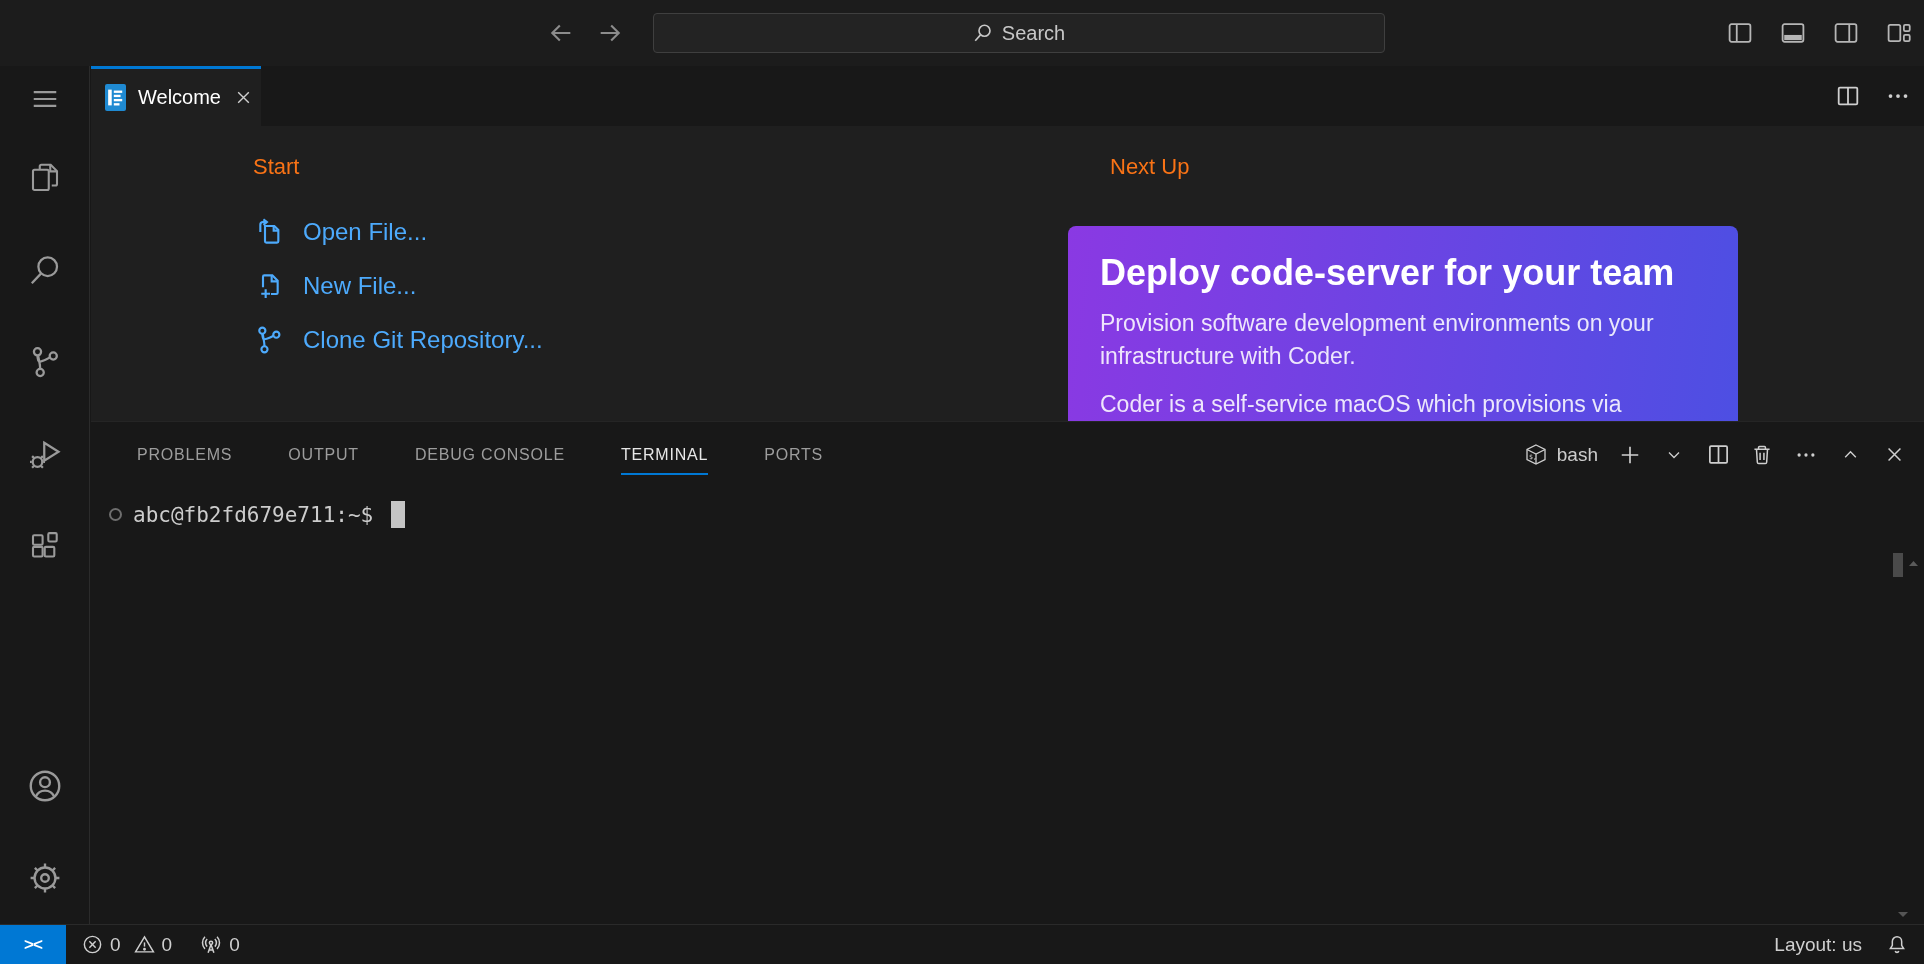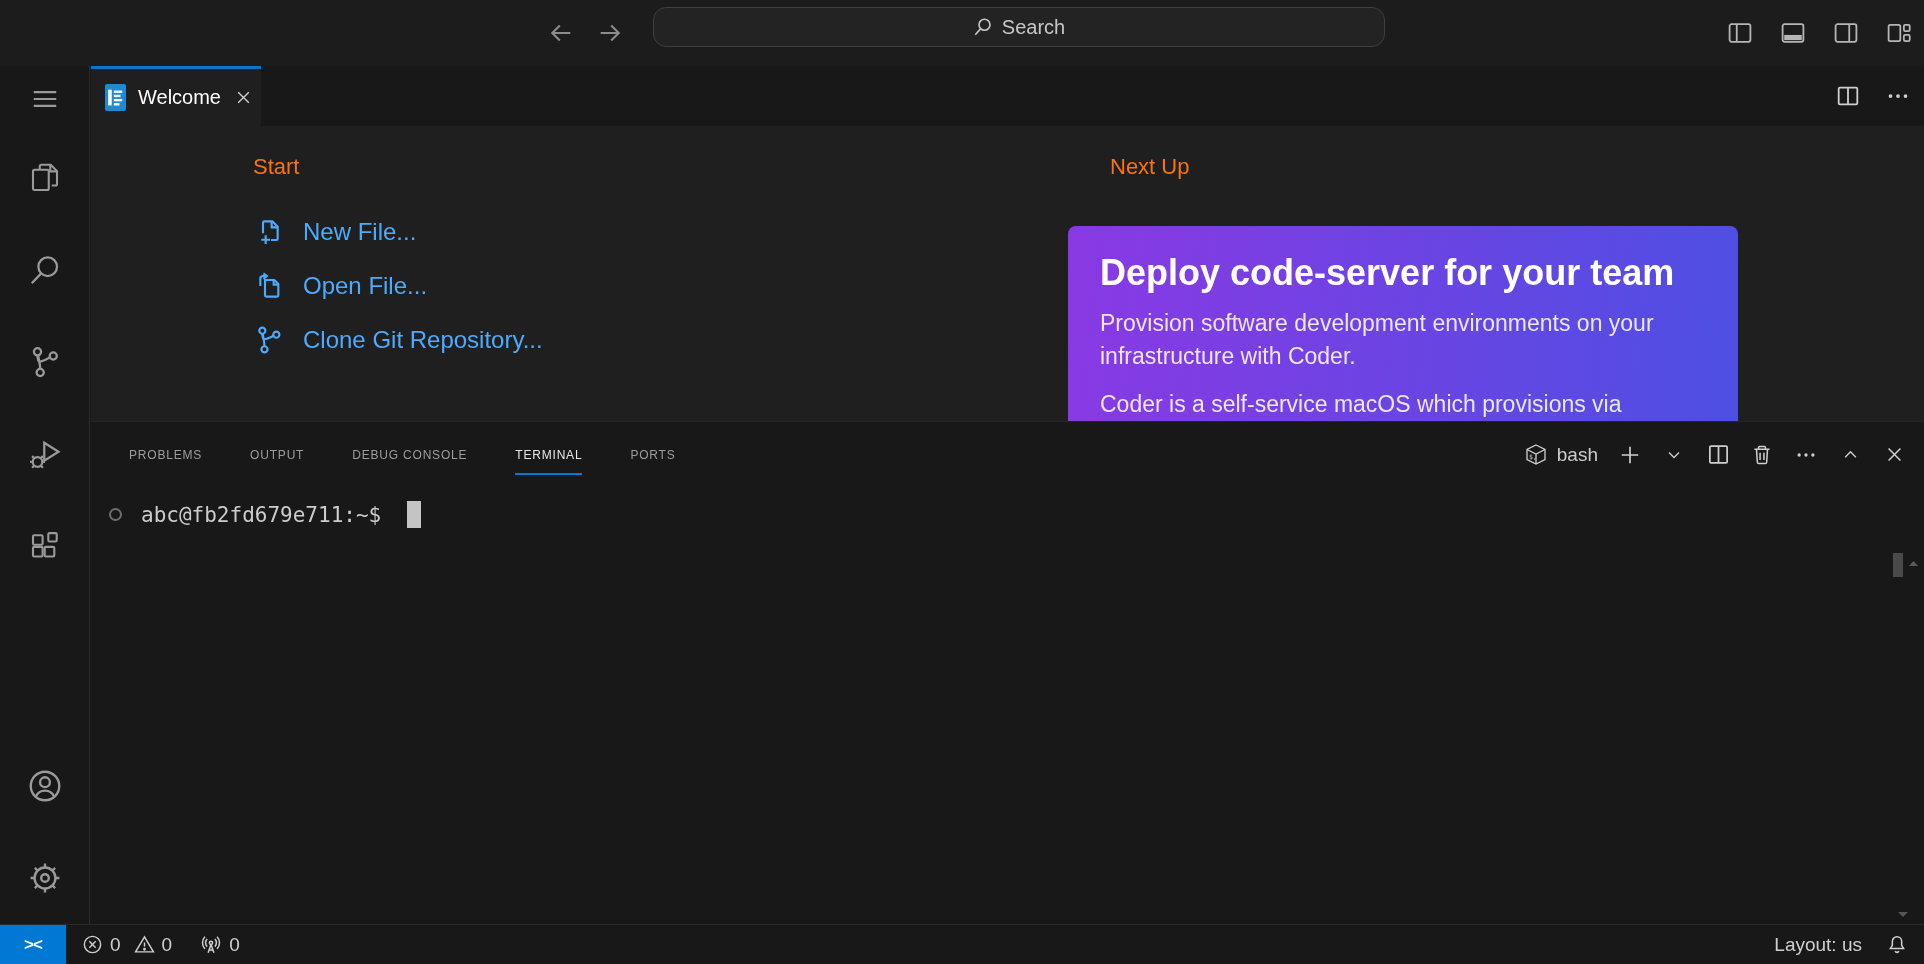--- a/index.html
+++ b/index.html
@@ -7,22 +7,22 @@
               font-family:"Liberation Sans", sans-serif; }
   svg { display:block; }
 
   
   .titlebar { position:absolute; left:0; top:0; width:1924px; height:66px;
               background:#1c1c1c; }
   .nav-arrow { position:absolute; top:17px; width:32px; height:32px; color:#8c8c8c;
                display:flex; align-items:center; justify-content:center; cursor:pointer; }
   .nav-back { left:545px; }
   .nav-forward { left:594px; }
-  .search-box { position:absolute; left:653px; top:7px; width:732px; height:40px;
-                background:#232323; border:1px solid #3f3f3f; border-radius:13px;
+  .search-box { position:absolute; left:653px; top:13px; width:732px; height:40px;
+                background:#232323; border:1px solid #3f3f3f; border-radius:4px;
                 display:flex; align-items:center; justify-content:center; gap:9px;
                 color:#c7c7c7; font-size:20px; cursor:pointer; }
   .layout-controls { position:absolute; right:12px; top:0; height:66px;
                      display:flex; align-items:center; gap:27px; color:#b6b6b6; }
   .layout-controls .lc { width:26px; height:26px; cursor:pointer; }
 
   
   .activitybar { position:absolute; left:0; top:66px; width:90px; height:858px;
                  background:#181818; border-right:1px solid #2b2b2b;
                  display:flex; flex-direction:column; align-items:center; }
@@ -62,33 +62,33 @@
   .card-title { color:#ffffff; font-size:36px; font-weight:700; }
   .card-body { color:rgba(255,255,255,0.87); font-size:23px; line-height:33px; margin-top:13px; }
   .card-body + .card-body { margin-top:15px; }
 
   
   .panel { position:absolute; left:91px; top:421px; right:0; height:503px;
            background:#181818; border-top:1px solid #252525; }
   .panel-header { position:relative; height:65px; }
   .panel-tabs { position:absolute; left:38px; top:0; height:65px; display:flex;
                 align-items:center; gap:48px; }
-  .panel-tab { position:relative; color:#9d9d9d; font-size:12px; letter-spacing:0.8px;
-               height:65px; display:flex; align-items:center; cursor:pointer; }
+  .panel-tab { position:relative; color:#9d9d9d; font-size:16px; letter-spacing:0.8px;
+               height:65px; display:flex; align-items:center; cursor:pointer;margin-left:8px; }
   .panel-tab.active { color:#e7e7e7; }
   .panel-tab.active::after { content:""; position:absolute; left:0; right:0; bottom:12px;
                              height:2px; background:#0078d4; }
   .panel-toolbar { position:absolute; right:18px; top:0; height:65px; display:flex;
                    align-items:center; gap:20px; color:#cfcfcf; }
   .pt-btn { width:24px; height:24px; display:flex; align-items:center; justify-content:center;
             cursor:pointer; }
   .shell-chip { display:flex; align-items:center; gap:9px; cursor:pointer; }
   .shell-label { font-size:19px; color:#cccccc; }
   .terminal { position:relative; padding:14px 0 0 18px; height:438px; cursor:text; }
-  .prompt-row { display:flex; align-items:center; gap:19px; }
+  .prompt-row { display:flex; align-items:center; gap:11px; }
   .cmd-dot { width:13px; height:13px; border:2px solid #6e6e6e; border-radius:50%; }
   .prompt-text { font-family:"DejaVu Sans Mono", monospace; font-size:21px; color:#cccccc; }
   .cursor-block { width:14px; height:27px; background:#c4c4c4; margin-left:7px; }
   .term-scrollthumb { position:absolute; right:21px; top:66px; width:10px; height:24px;
                       background:#4a4a4a; cursor:pointer; }
   .term-ruler-deco { position:absolute; right:6px; top:74px; width:9px; height:5px;
                      background:#5a5a5a; clip-path:polygon(50% 0,100% 100%,0 100%); }
   .panel-scroll-deco { position:absolute; right:16px; bottom:8px; width:10px; height:5px;
                        background:#555555; clip-path:polygon(0 0,100% 0,50% 100%); }
 
@@ -273,37 +273,37 @@
   </div>
 </div>
 
 <div class="editor">
   <div class="start-col">
     <div class="col-heading">Start</div>
     <div class="start-list">
       <div class="start-link">
         <span class="ic">
           <svg viewBox="0 0 24 24" fill="none" stroke="currentColor" stroke-width="1.6">
-              <path d="M7.5 13 V5 a1 1 0 0 1 1-1 h6 L18.5 8 V17 a1 1 0 0 1-1 1 h-4"></path>
-              <path d="M14 4 V8.5 H18.5"></path>
-              <path d="M9.5 14.5 V21 M6.2 17.8 H12.8"></path>
-            </svg>
-        </span>
-        <span>New File...</span>
-      </div>
-      <div class="start-link">
-        <span class="ic">
-          <svg viewBox="0 0 24 24" fill="none" stroke="currentColor" stroke-width="1.6">
               <path d="M9 7.5 H16 L19 10.5 V19 a1 1 0 0 1-1 1 H10 a1 1 0 0 1-1-1 Z"></path>
               <path d="M15.5 7.5 V11 H19"></path>
               <path d="M5.5 12 V6.5 a2 2 0 0 1 2-2 H10"></path>
               <path d="M7.8 2.6 L10.4 4.5 L7.8 6.6"></path>
             </svg>
         </span>
         <span>Open File...</span>
+      </div>
+      <div class="start-link">
+        <span class="ic">
+          <svg viewBox="0 0 24 24" fill="none" stroke="currentColor" stroke-width="1.6">
+              <path d="M7.5 13 V5 a1 1 0 0 1 1-1 h6 L18.5 8 V17 a1 1 0 0 1-1 1 h-4"></path>
+              <path d="M14 4 V8.5 H18.5"></path>
+              <path d="M9.5 14.5 V21 M6.2 17.8 H12.8"></path>
+            </svg>
+        </span>
+        <span>New File...</span>
       </div>
       <div class="start-link">
         <span class="ic">
           <svg viewBox="0 0 24 24" fill="none" stroke="currentColor" stroke-width="1.6">
               <circle cx="7" cy="5" r="2.3"></circle>
               <circle cx="17.5" cy="8" r="2.3"></circle>
               <circle cx="8.6" cy="19" r="2.3"></circle>
               <path d="M7 7.3 C7 12.5 8.6 12 12.8 10.1 C14.2 9.5 14.9 9 15.2 8.8"></path>
               <path d="M7.3 7.3 C8 11.8 8.6 13.6 8.6 16.7"></path>
             </svg>

